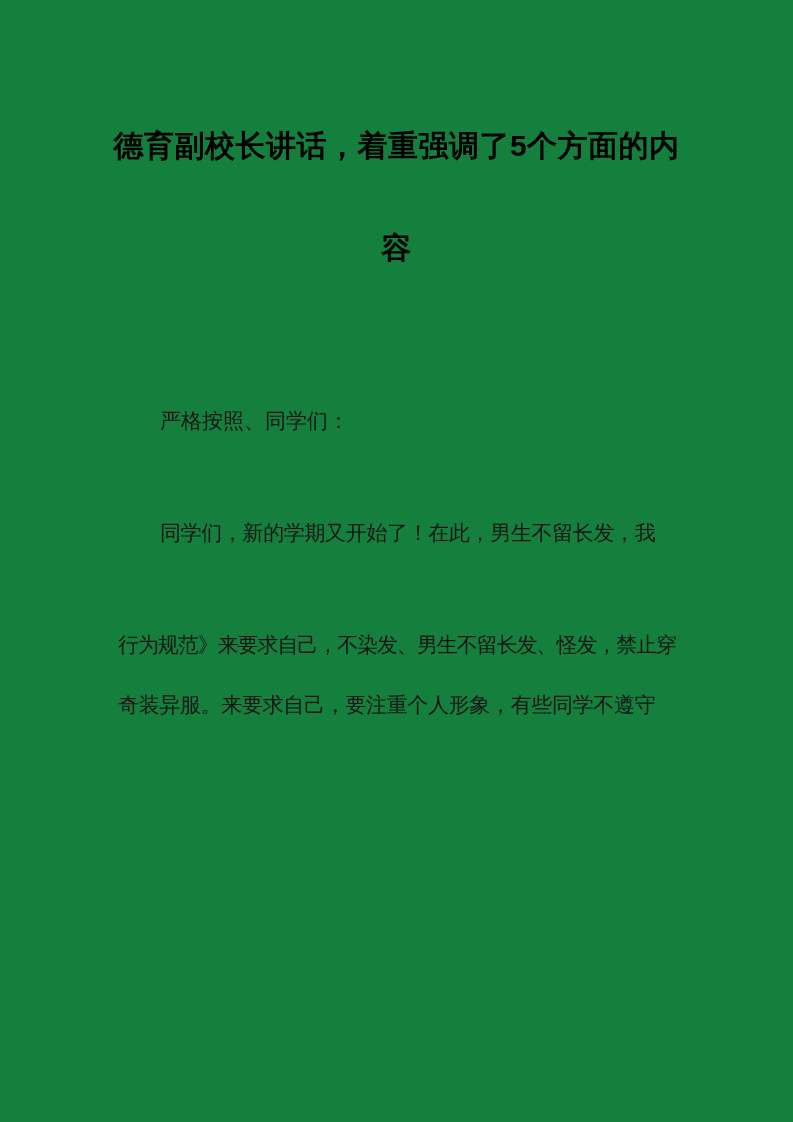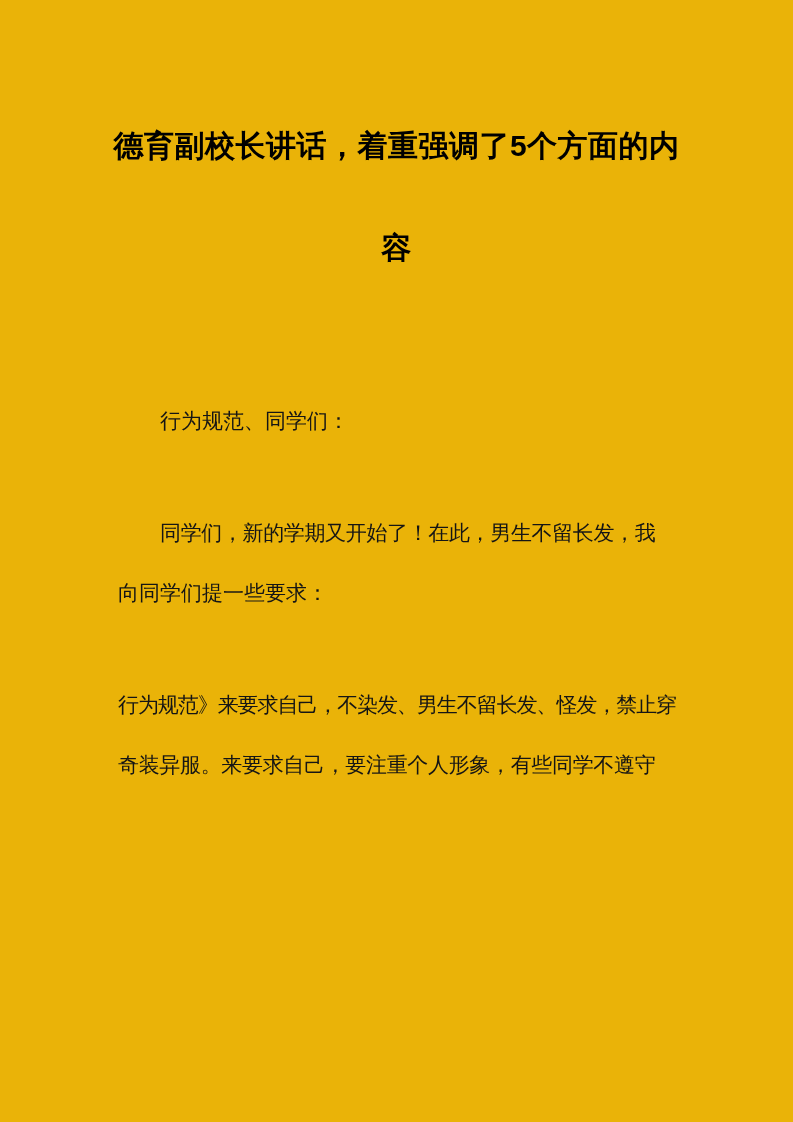--- a/index.html
+++ b/index.html
@@ -5,21 +5,21 @@
   html, body {
     margin: 0;
     padding: 0;
     background: #ffffff;
   }
   .page {
     position: relative;
     width: 793px;
     height: 1122px;
     margin: 0 auto;
-    background: #eab308;
+    background: #15803d;
     overflow: hidden;
     color: #000000;
     font-family: "Liberation Sans", sans-serif;
   }
   .doc-title {
     margin: 95px 0 0 0;
     padding: 0;
     font-size: 30px;
     font-weight: 700;
     line-height: 102px;
@@ -56,27 +56,26 @@
 <div class="page">
 
   <h1 class="doc-title">
     <span class="t-line">德育副校长讲话，着重强调了5个方面的内</span>
     <span class="t-line">容</span>
   </h1>
 
   <div class="doc-body">
 
     <p class="para">
-      <span class="line ind"><span class="txt">行为规范、同学们：</span></span>
+      <span class="line ind"><span class="txt">严格按照、同学们：</span></span>
     </p>
 
 
     <p class="para">
       <span class="line ind just"><span class="txt" style="letter-spacing: -0.36px;">同学们，新的学期又开始了！在此，男生不留长发，我</span></span>
-      <span class="line"><span class="txt">向同学们提一些要求：</span></span>
     </p>
 
     <p class="para">
       <span class="line just"><span class="txt" style="letter-spacing: -1.07143px;">行为规范》来要求自己，不染发、男生不留长发、怪发，禁止穿</span></span>
       <span class="line just"><span class="txt" style="letter-spacing: -0.333333px;">奇装异服。来要求自己，要注重个人形象，有些同学不遵守</span></span>
     </p>
 
   </div>
 </div>
 

